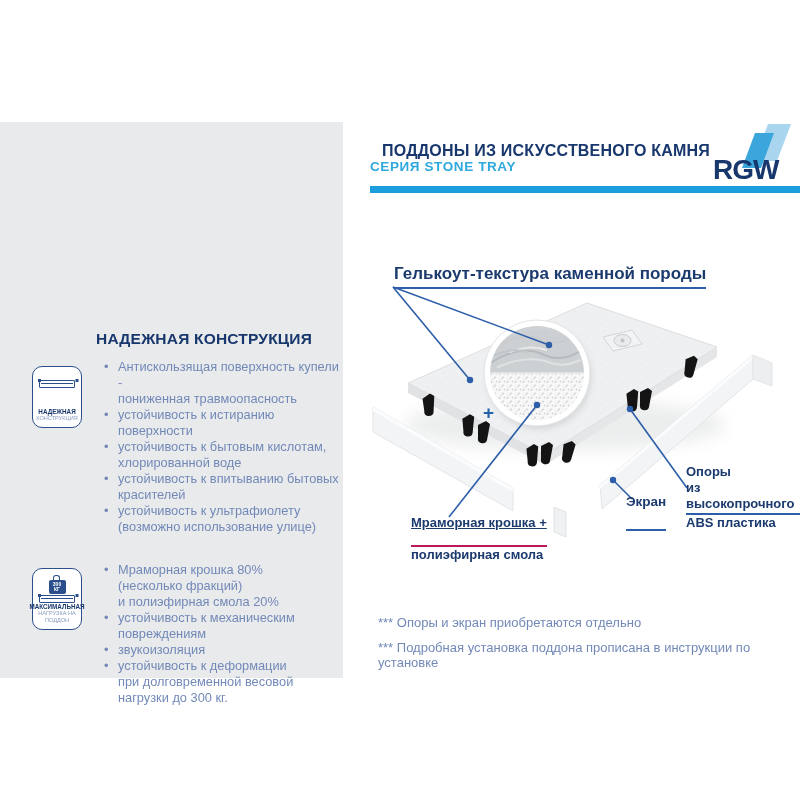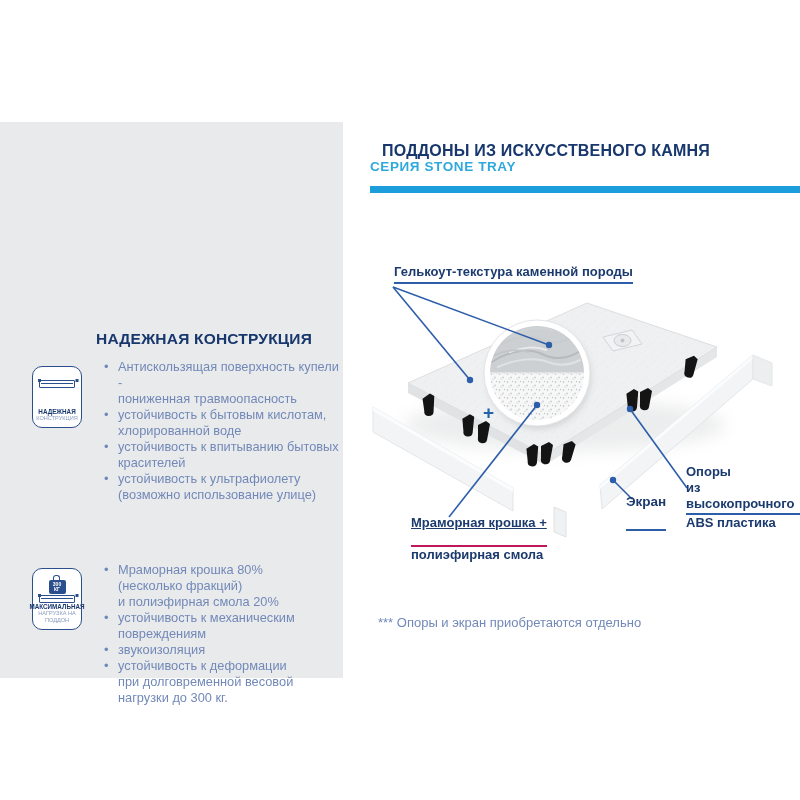--- a/index.html
+++ b/index.html
@@ -78,21 +78,21 @@
   }
   .header-divider{
     position:absolute;left:370px;top:186px;width:430px;height:7px;background:#1b9edb;
   }
   .logo{position:absolute;left:712px;top:124px;width:84px;height:62px;}
 
   
   .diagram{position:absolute;left:370px;top:220px;width:430px;height:400px;}
   .diagram svg.art{position:absolute;left:0;top:0;}
   .callout{position:absolute;color:#1b3a6e;font-weight:bold;}
-  .co-gel{left:24px;top:44px;font-size:13px;border-bottom:2px solid #2d5ea9;padding-bottom:3px;}
+  .co-gel{left:24px;top:44px;font-size:17px;border-bottom:2px solid #2d5ea9;padding-bottom:3px;}
   .co-plus{left:113px;top:182px;font-size:19px;color:#2262a8;font-weight:bold;}
   .co-marble{left:41px;top:295px;font-size:13px;line-height:16px;}
   .co-marble .u{display:inline-block;border-bottom:2px solid #be185d;padding-bottom:14px;text-decoration:underline;}
   .co-screen{left:256px;top:274px;font-size:13.5px;border-bottom:2px solid #2d5ea9;padding-bottom:20px;}
   .co-supports{left:316px;top:244px;font-size:13px;line-height:16px;}
   .co-supports .u{display:inline-block;border-bottom:2px solid #2d5ea9;padding-bottom:1px;}
   .co-line{display:block;}
 
   
   .footnotes{position:absolute;left:378px;top:615px;}
@@ -110,20 +110,21 @@
       <div class="badge-art">
         <div class="tray-glyph"></div>
       </div>
       <div class="badge-t1">НАДЕЖНАЯ</div>
       <div class="badge-t2">КОНСТРУКЦИЯ</div>
     </div>
 
     <ul class="feature-list one">
       <li>Антискользящая поверхность купели -
 пониженная травмоопасность</li>
+      <li>устойчивость к истиранию поверхности</li>
       <li>устойчивость к бытовым кислотам,
 хлорированной воде</li>
       <li>устойчивость к впитыванию бытовых
 красителей</li>
       <li>устойчивость к ультрафиолету
 (возможно использование улице)</li>
     </ul>
 
     <div class="badge b2">
       <div class="badge-art">
@@ -147,20 +148,27 @@
       <li>устойчивость к деформации
 при долговременной весовой
 нагрузки до 300 кг.</li>
     </ul>
   </section>
 
   <h1 class="page-title">ПОДДОНЫ ИЗ ИСКУССТВЕНОГО КАМНЯ</h1>
   <div class="page-subtitle">СЕРИЯ STONE TRAY</div>
   <div class="header-divider"></div>
 
+  <div class="logo">
+    <svg width="84" height="62" viewBox="0 0 84 62">
+      <polygon points="56,0 79,0 65,37 42,37" fill="#a9d5ee"></polygon>
+      <polygon points="43,9 62,9 49,44 30,44" fill="#3aa6dc"></polygon>
+      <text x="1" y="55" font-family="Liberation Sans, DejaVu Sans, sans-serif" font-size="28" font-weight="bold" fill="#17376d" letter-spacing="-1">RGW</text>
+    </svg>
+  </div>
 
   <div class="diagram">
     <svg class="art" width="430" height="400" viewBox="0 0 430 400">
       <defs>
         <filter id="soft" x="-50%" y="-50%" width="200%" height="200%">
             <feGaussianBlur stdDeviation="8"></feGaussianBlur>
           </filter>
         <filter id="soft2" x="-50%" y="-50%" width="200%" height="200%">
             <feGaussianBlur stdDeviation="3"></feGaussianBlur>
           </filter>
@@ -259,15 +267,16 @@
     <div class="callout co-screen">Экран</div>
     <div class="callout co-supports">
       <span class="co-line">Опоры</span>
       <span class="co-line"><span class="u">из высокопрочного</span></span>
       <span class="co-line">ABS пластика</span>
     </div>
   </div>
 
   <div class="footnotes">
     <p>*** Опоры и экран приобретаются отдельно</p>
+    <p>*** Подробная установка поддона прописана в инструкции по установке</p>
   </div>
 
 </div>
 
 </body></html>

